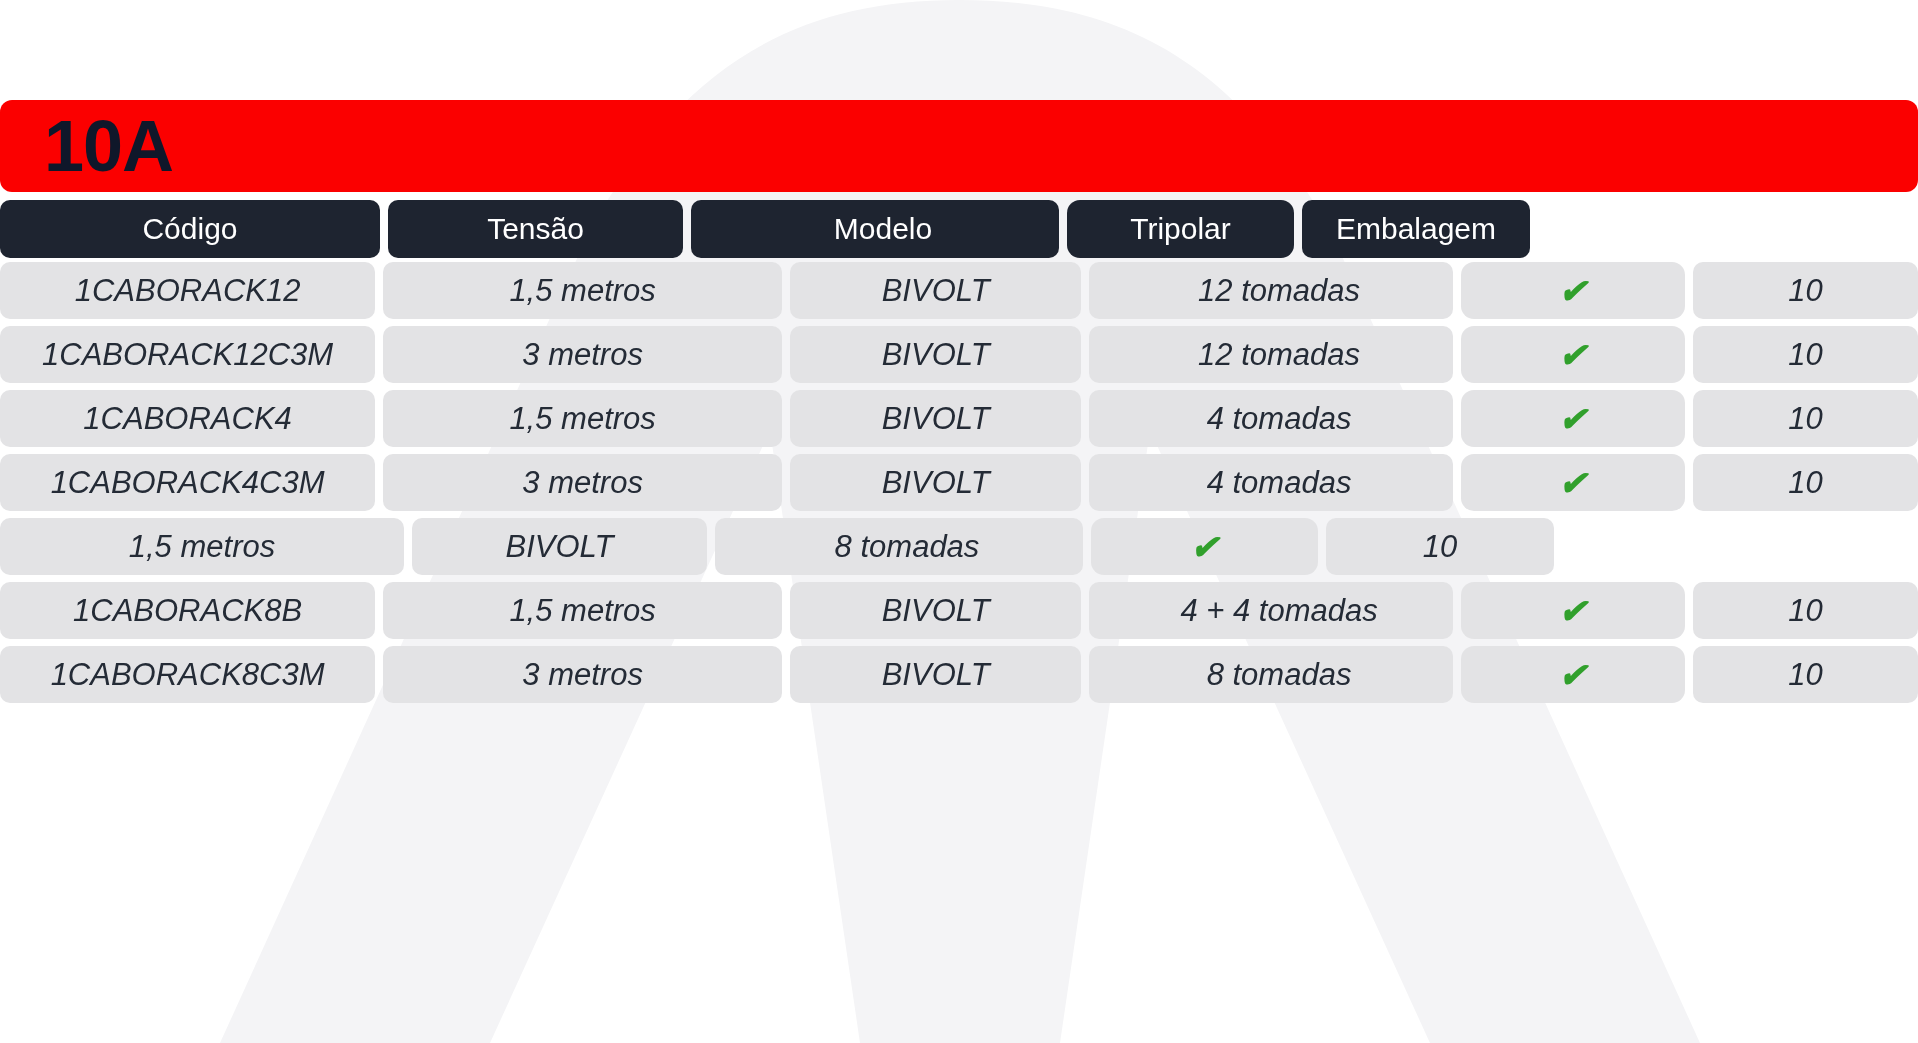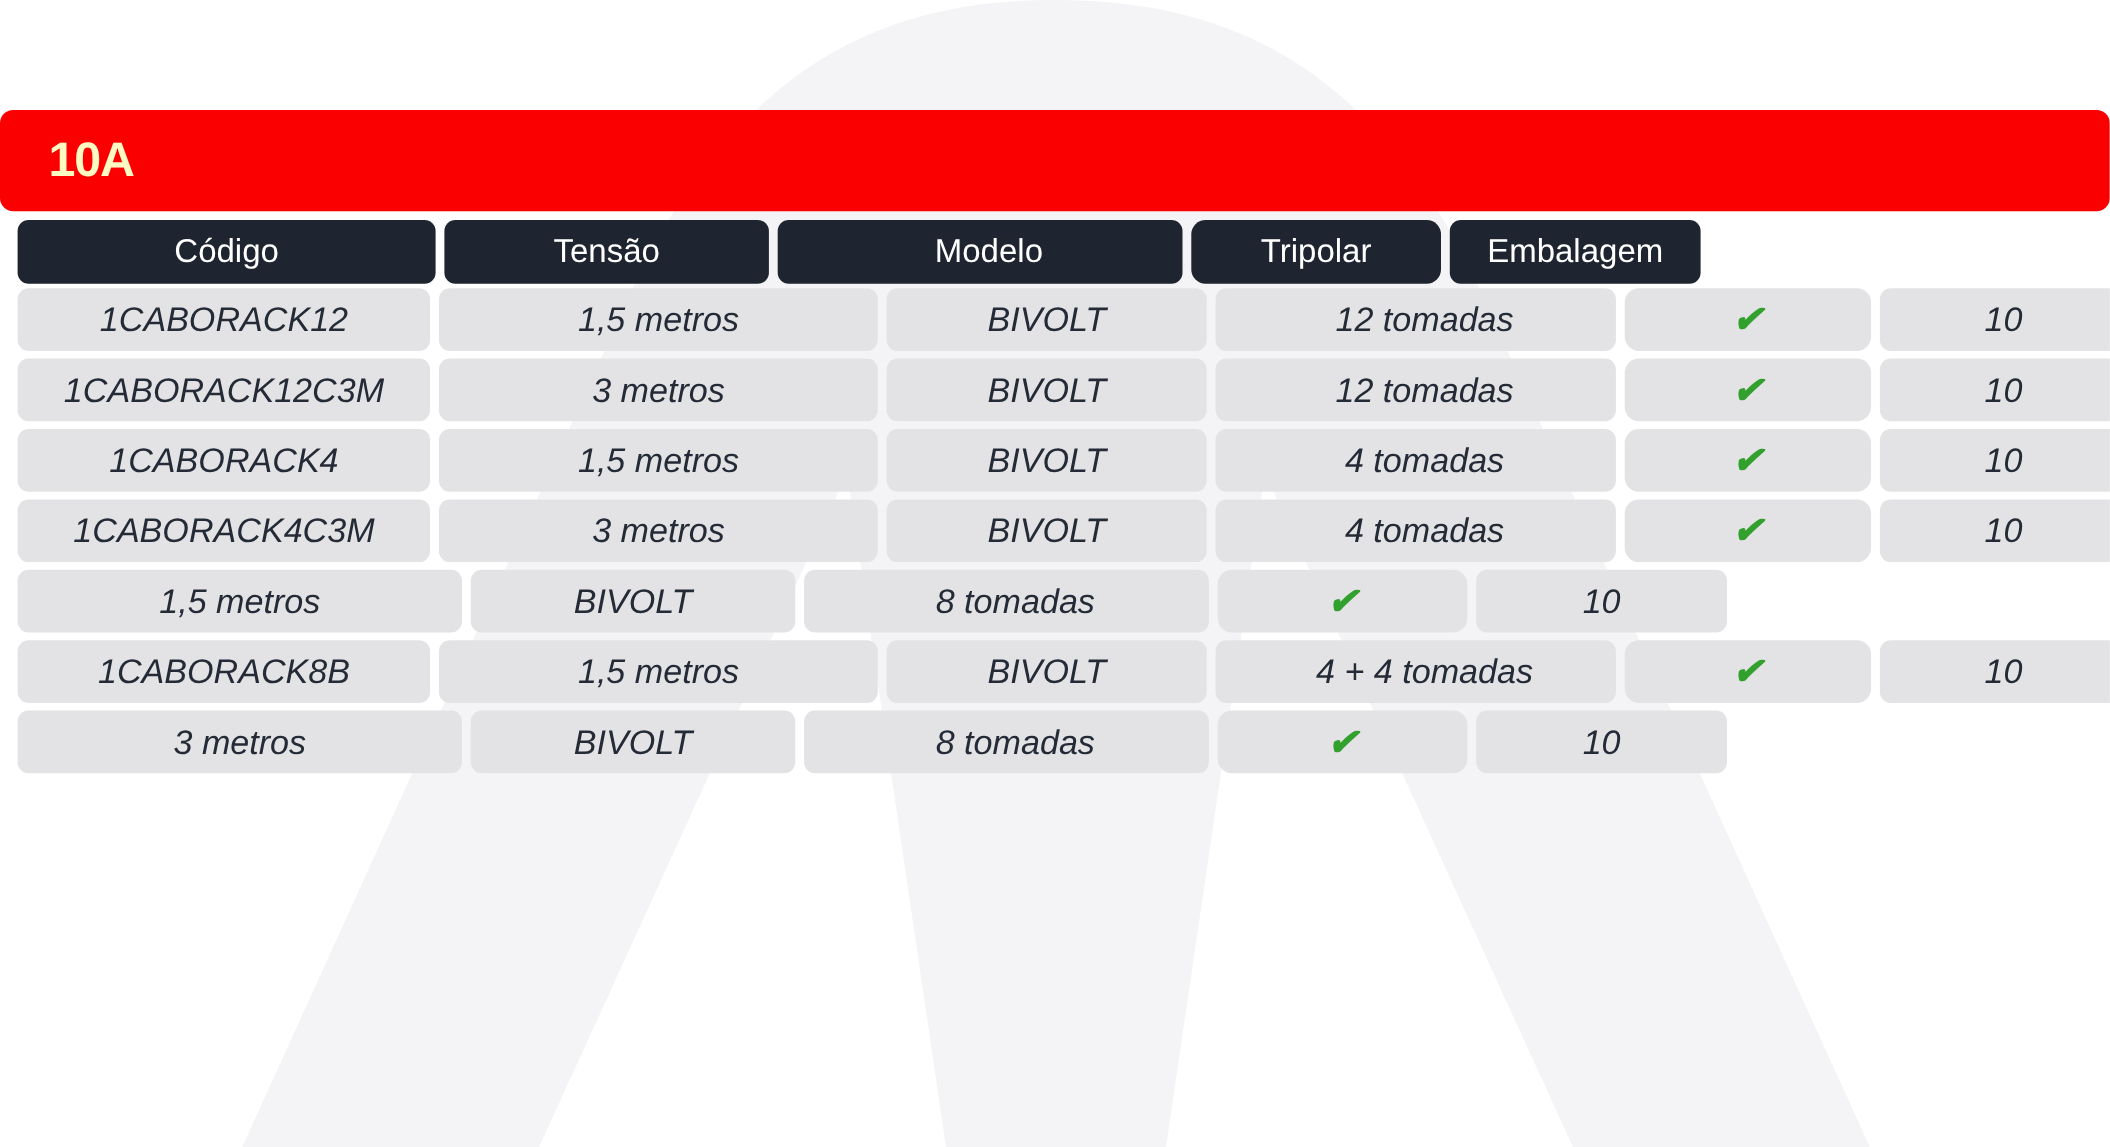--- a/index.html
+++ b/index.html
@@ -43,36 +43,35 @@
     top: 100px;
     width: 1918px;
     height: 92px;
     background: #fb0000;
     border-radius: 12px;
     box-sizing: border-box;
     display: flex;
     align-items: center;
   }
   #title-banner .title-text {
-    color: #fef9c3;
-    font-size: 44px;
+    color: #0f172a;
+    font-size: 72px;
     font-weight: bold;
     letter-spacing: -1px;
     padding-left: 44px;
     line-height: 1;
     font-family: "Liberation Sans", sans-serif;
   }
 
   
   #spec-table {
     position: absolute;
     left: 0px;
     top: 200px;
     width: 1900px;
-    margin-left: 16px;
   }
   .trow {
     display: flex;
     width: 1918px;
     gap: 8px;
     margin-bottom: 7px;
     box-sizing: border-box;
   }
   .tcell {
     border-radius: 10px;
@@ -208,20 +207,21 @@
           <div class="tcell col-codigo">1CABORACK8B</div>
           <div class="tcell col-comprimento">1,5 metros</div>
           <div class="tcell col-tensao">BIVOLT</div>
           <div class="tcell col-modelo">4 + 4 tomadas</div>
           <div class="tcell col-tripolar">
             <span class="check-icon">✔</span>
           </div>
           <div class="tcell col-embalagem">10</div>
         </div>
         <div class="trow data-row">
+          <div class="tcell col-codigo">1CABORACK8C3M</div>
           <div class="tcell col-comprimento">3 metros</div>
           <div class="tcell col-tensao">BIVOLT</div>
           <div class="tcell col-modelo">8 tomadas</div>
           <div class="tcell col-tripolar">
             <span class="check-icon">✔</span>
           </div>
           <div class="tcell col-embalagem">10</div>
         </div>
       </div>
 

